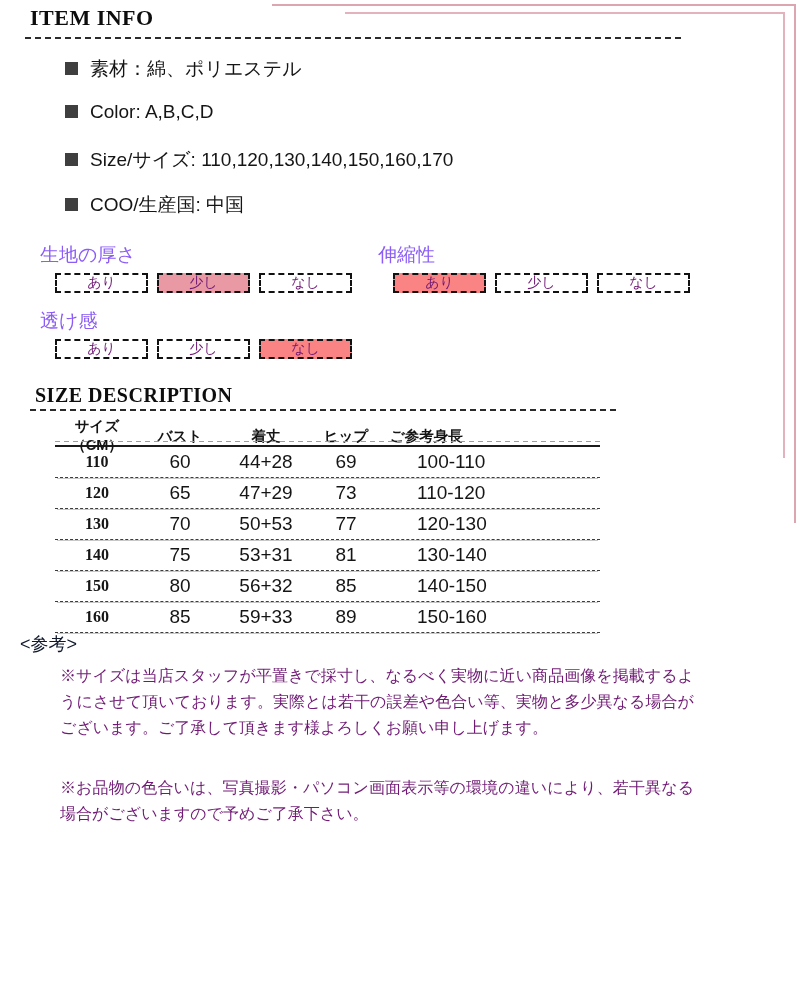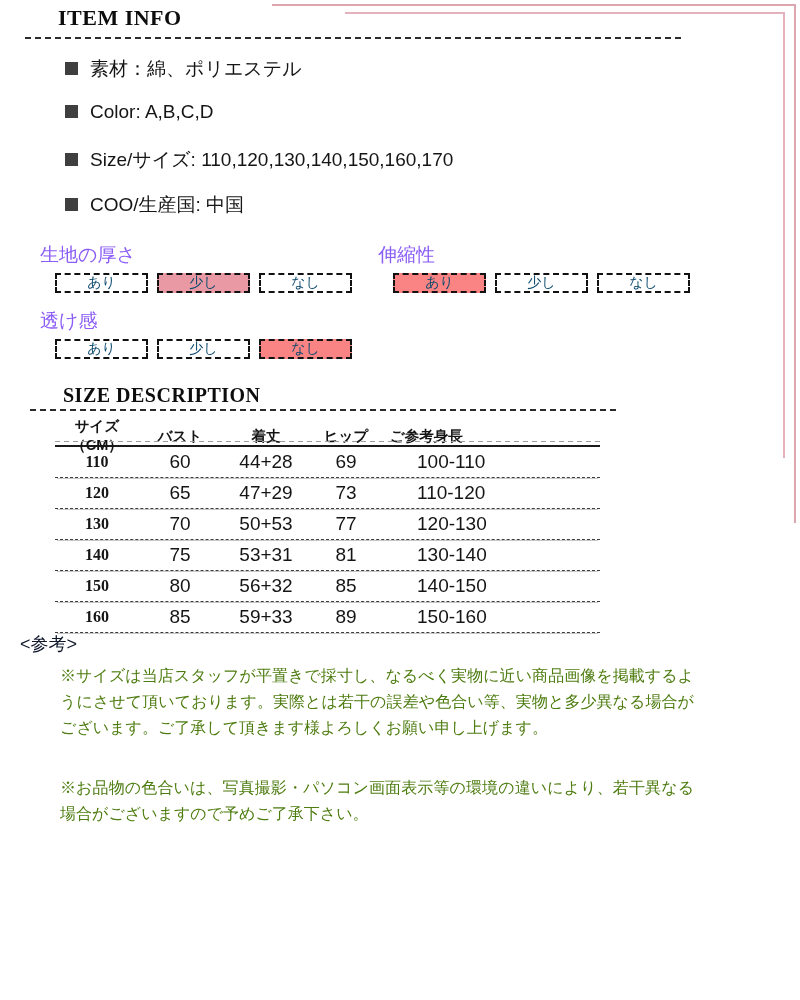--- a/index.html
+++ b/index.html
@@ -5,50 +5,50 @@
   html,body{margin:0;padding:0;}
   body{
     width:800px;height:1000px;position:relative;background:#fff;
     font-family:"Liberation Sans",sans-serif;color:#151515;overflow:hidden;
   }
   .abs{position:absolute;}
   
   .frame-line{position:absolute;background:var(--frame-pink,#dca6b1);}
   .frame-line.inner{background:var(--frame-pink-light,#e4b2bc);}
   
-  .serif-title{font-family:"Liberation Serif",serif;font-weight:700;color:#0d0d0d;letter-spacing:.5px;margin-left:28px;}
+  .serif-title{font-family:"Liberation Serif",serif;font-weight:700;color:#0d0d0d;letter-spacing:.5px;}
   #item-info-title{left:30px;top:5px;font-size:22px;}
   #size-desc-title{left:35px;top:384px;font-size:20px;}
   .dashed-rule{position:absolute;height:2px;
     background-image:repeating-linear-gradient(90deg,#2b2b2b 0 6px,transparent 6px 10px);}
   
   .bullet-item{position:absolute;left:45px;font-size:19px;white-space:nowrap;padding-left:20px;}
   .bullet-sq{display:inline-block;width:13px;height:13px;background:#3f3f3f;margin-right:12px;}
   
   .attr-label{position:absolute;font-size:19px;color:#8b5cf6;}
   .opt-box{position:absolute;width:93px;height:20px;box-sizing:border-box;
     border:2px dashed #111;background:#fff;text-align:center;
-    font-size:14px;line-height:15px;color:#0c4a6e;}
+    font-size:14px;line-height:15px;color:#701a75;}
   
   #size-table{left:55px;top:417px;width:545px;}
   .trow,.thead{display:grid;grid-template-columns:84px 82px 90px 70px 219px;
     align-items:center;position:relative;}
   .thead{height:28px;border-bottom:2px solid #1a1a1a;font-size:14.5px;font-weight:700;}
   .thead::after{content:"";position:absolute;left:0;right:0;bottom:3px;height:1px;
     background-image:repeating-linear-gradient(90deg,#9d9d9d 0 5px,transparent 5px 9px);}
   .trow{height:30px;border-bottom:1px dashed #3c3c3c;box-shadow:0 3px 0 -2px rgba(0,0,0,.22);
     font-size:19px;}
   .tc{text-align:center;}
   .size-col{font-family:Liberation Serif, serif;font-weight:700;font-size:16px;text-align:center;}
   .hd-last{text-align:left;padding-left:9px;}
   .td-last{text-align:left;padding-left:36px;}
   
   #ref-title{left:20px;top:632px;font-size:18px;color:#0f172a;}
   .note-p{position:absolute;left:60px;width:634px;font-size:16px;line-height:26px;
-    color:#4d7c0f;text-align:justify;}
+    color:#701a75;text-align:justify;}
   #note-p1{top:663px;}
   #note-p2{top:775px;}
 </style>
 </head>
 <body>
 
 <div class="frame-line" style="left:272px;top:4px;width:524px;height:2px;"></div>
 <div class="frame-line" style="left:794px;top:4px;width:2px;height:519px;"></div>
 <div class="frame-line inner" style="left:345px;top:12px;width:440px;height:2px;"></div>
 <div class="frame-line inner" style="left:783px;top:12px;width:2px;height:446px;"></div>

